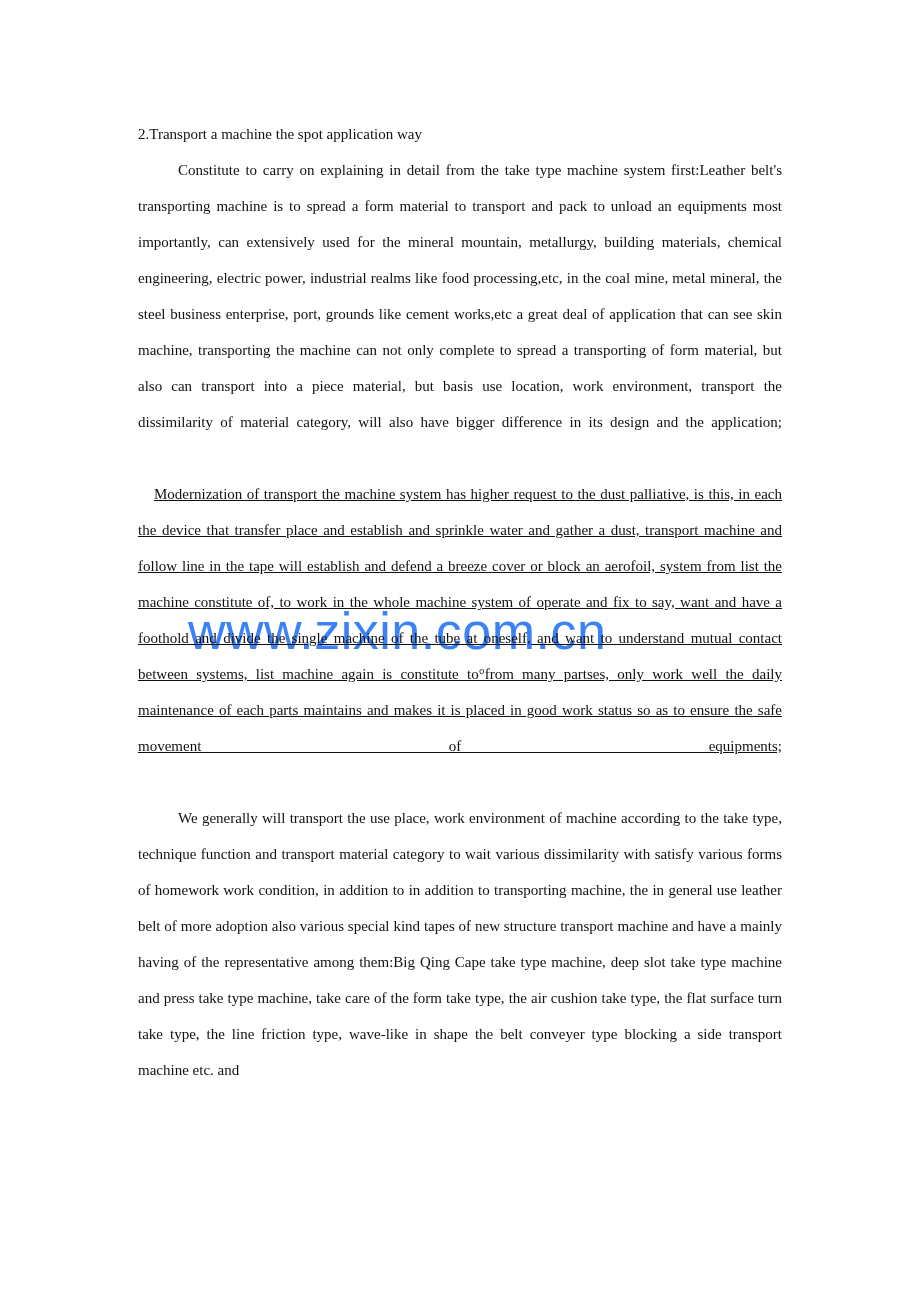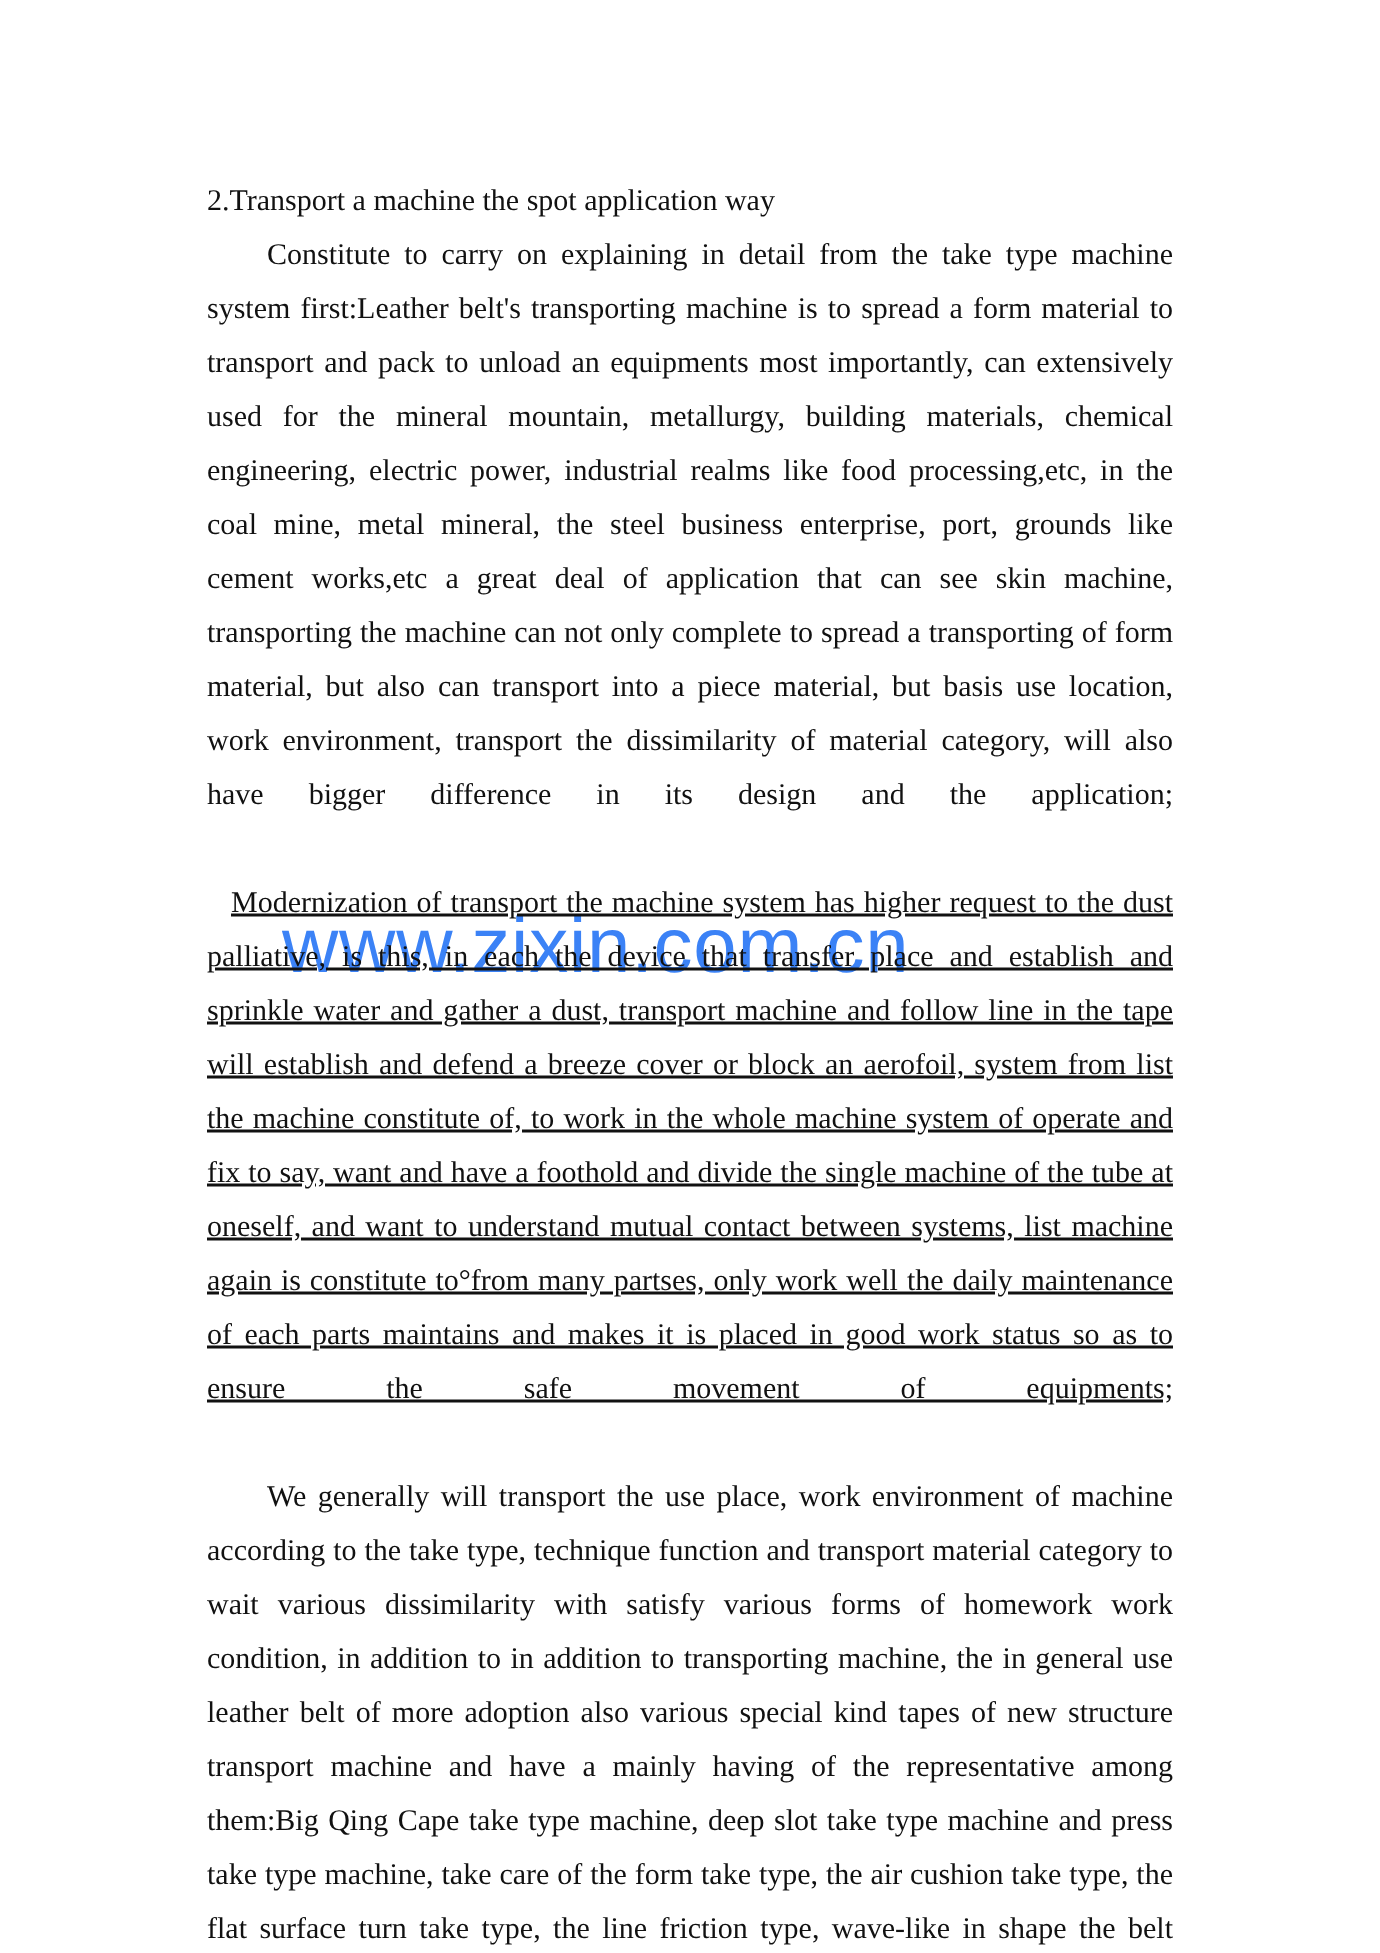--- a/index.html
+++ b/index.html
@@ -45,21 +45,21 @@
     position: absolute;
     left: 138px;
     top: 116px;
     width: 644px;
     z-index: 2;
   }
 
   .para {
     margin: 0;
     padding: 0;
-    font-size: 20px;
+    font-size: 15px;
     line-height: 36px;
     color: #111111;
     text-align: justify;
     text-justify: inter-word;
     word-spacing: 0px;
   }
 
   
   .para.flush {
     text-align: left;

